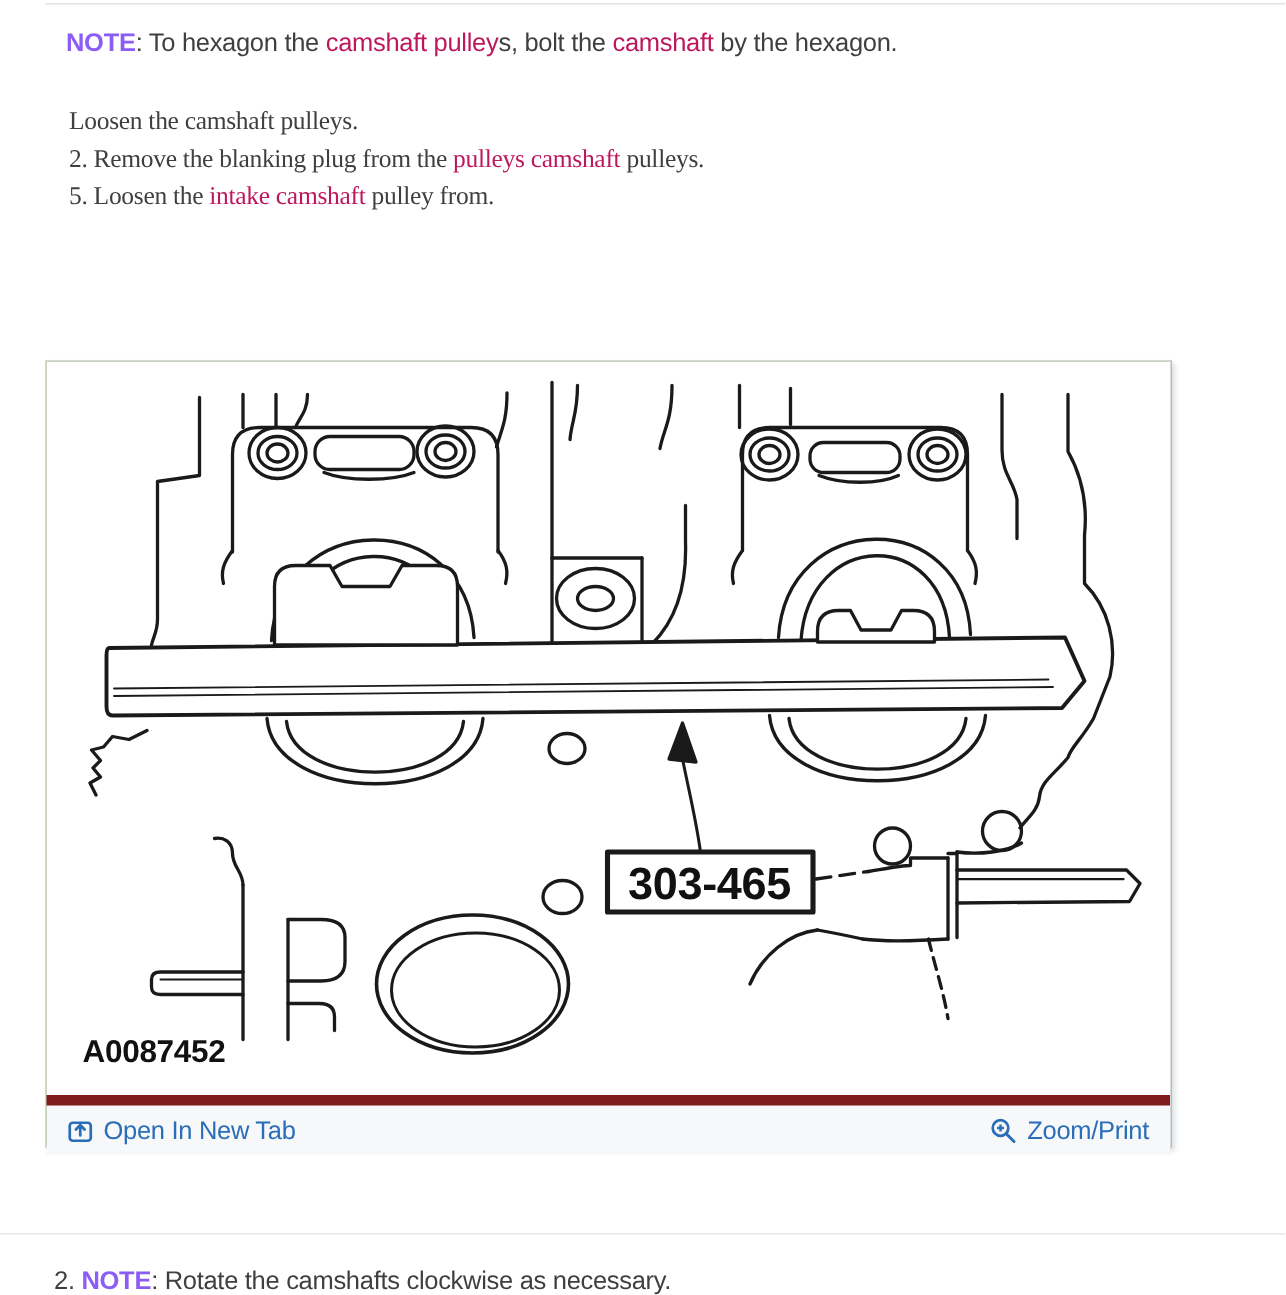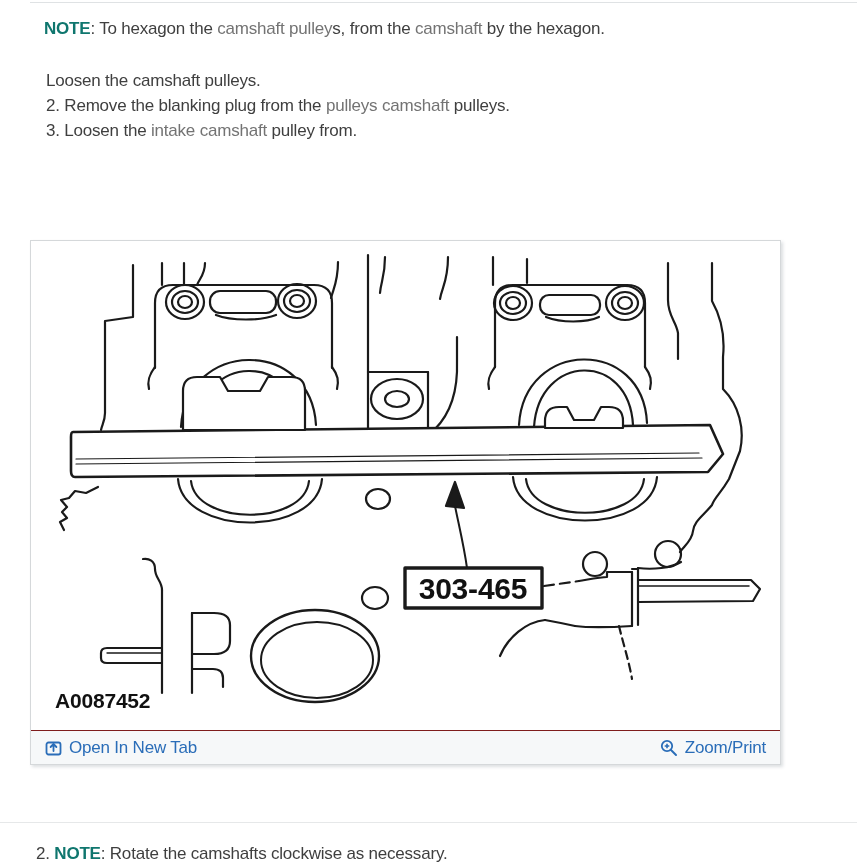--- a/index.html
+++ b/index.html
@@ -8,53 +8,53 @@
     font-family:"Liberation Sans","DejaVu Sans",sans-serif;
     color:#3f3f3f;-webkit-font-smoothing:antialiased;
     position:relative;letter-spacing:-0.2px;
   }
   .hairline{position:absolute;height:1px;background:#dfe2e4;}
   .hairline.top{left:30px;right:0;top:2px;}
   .hairline.bottom{left:0;right:0;top:822px;background:#e6e8e9;}
   .textline{position:absolute;left:44px;right:40px;font-size:17px;line-height:25px;}
   #top-note{top:16px;}
   #proc-block{top:68px;left:46px;}
-  .seg-bold{font-weight:bold;color:#0f766e;}
-  .seg-link{color:#737373;cursor:pointer;}
-  .step{white-space:nowrap;}
+  .seg-bold{font-weight:bold;color:#8b5cf6;}
+  .seg-link{color:#be185d;cursor:pointer;}
+  .step{white-space:nowrap;font-family:Liberation Serif, serif;}
   
   #figure-card{
     position:absolute;left:30px;top:240px;width:749px;height:523px;
     border:1px solid #d5d8da;background:#4d7c0f;
     box-shadow:2px 2px 3px rgba(120,130,140,.25);
   }
   #figure-image{width:749px;height:489px;background:#fff;}
   #figure-footer{
-    height:33px;border-top:1px solid #7f1d1d;background:#f6f8f9;
+    height:33px;border-top:7px solid #7f1d1d;background:#f6f8f9;
     display:flex;align-items:center;justify-content:space-between;
     padding:0 14px;font-size:17px;
   }
   .footer-link{color:#2a6db8;display:flex;align-items:center;gap:7px;cursor:pointer;}
   .footer-link svg{display:block;}
   #bottom-note{position:absolute;left:36px;top:841px;font-size:17px;line-height:25px;white-space:nowrap;}
   svg.fig{display:block;}
 </style>
 </head>
 <body>
 
 <div class="hairline top"></div>
 
 <div class="textline" id="top-note">
-  <span class="seg-bold">NOTE</span><span>: To hexagon the </span><span class="seg-link">camshaft pulley</span><span>s, from the </span><span class="seg-link">camshaft</span><span> by the hexagon.</span>
+  <span class="seg-bold">NOTE</span><span>: To hexagon the </span><span class="seg-link">camshaft pulley</span><span>s, bolt the </span><span class="seg-link">camshaft</span><span> by the hexagon.</span>
 </div>
 
 <div class="textline" id="proc-block">
   <div class="step">Loosen the camshaft pulleys.</div>
   <div class="step"><span>2. Remove the blanking plug from the </span><span class="seg-link">pulleys camshaft</span><span> pulleys.</span></div>
-  <div class="step"><span>3. Loosen the </span><span class="seg-link">intake camshaft</span><span> pulley from.</span></div>
+  <div class="step"><span>5. Loosen the </span><span class="seg-link">intake camshaft</span><span> pulley from.</span></div>
 </div>
 
 <div id="figure-card">
   <div id="figure-image">
     <svg class="fig" width="749" height="489" viewBox="0 0 749 489">
       <g fill="none" stroke="#1a1a1a" stroke-width="2.2" stroke-linecap="round" stroke-linejoin="round">
 
         <path d="M131,22 V44"></path>
         <path d="M153,22 V44"></path>
         <path d="M174,22 C174,34 168,38 166,44"></path>

